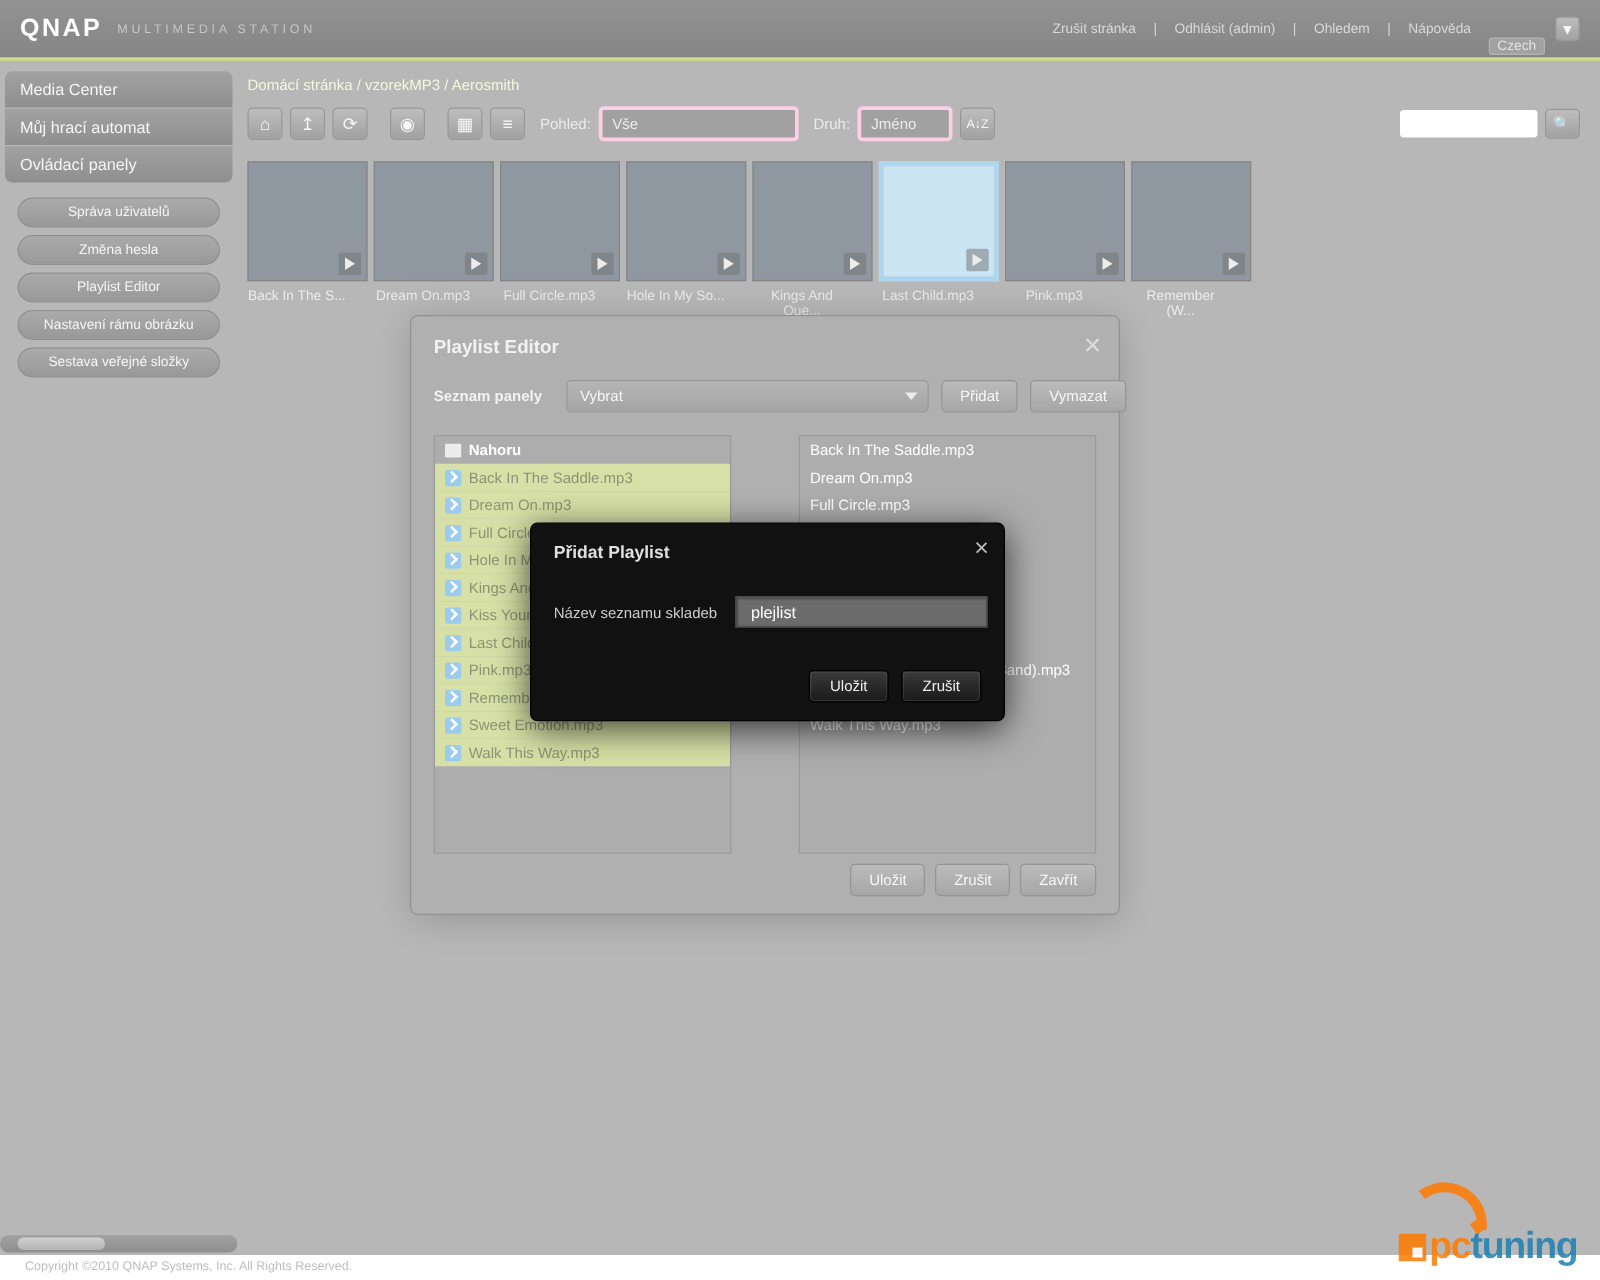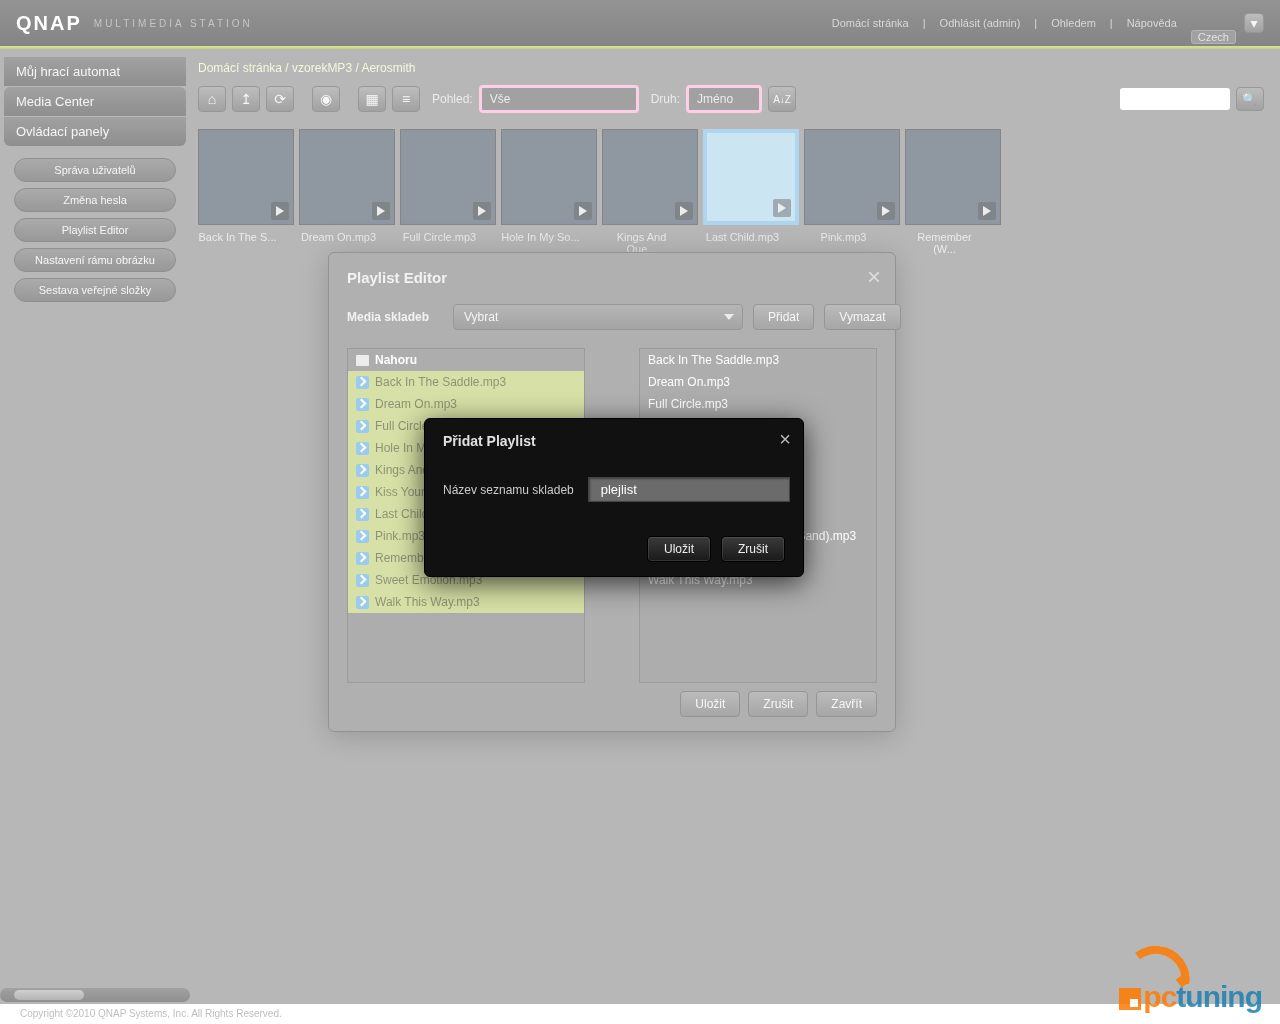--- a/index.html
+++ b/index.html
@@ -85,34 +85,34 @@
 .wm-arc::after{ content:""; position:absolute; right:-6px; top:18px; width:10px; height:10px; background:#ff7a00; transform:rotate(45deg);}
 </style>
 </head>
 <body>
 
 <div class="page-dim">
   <div class="header">
     <span class="logo-text">QNAP</span>
     <span class="logo-sub">Multimedia Station</span>
     <div class="header-links">
-      <span>Domácí stránka</span>|
+      <span>Zrušit stránka</span>|
       <span>Odhlásit (admin)</span>|
       <span>Ohledem</span>|
       <span>Nápověda</span>
       <span class="lang-sel">Czech</span>
       <span class="tb-btn" style="width:20px;height:20px">▾</span>
     </div>
   </div>
   <div class="header-line"></div>
 
   <div class="content">
     <div class="sidebar">
+      <div class="side-section">Media Center</div>
       <div class="side-section sub">Můj hrací automat</div>
-      <div class="side-section">Media Center</div>
       <div class="side-section last">Ovládací panely</div>
       <div class="side-btn">Správa uživatelů</div>
       <div class="side-btn">Změna hesla</div>
       <div class="side-btn">Playlist Editor</div>
       <div class="side-btn">Nastavení rámu obrázku</div>
       <div class="side-btn">Sestava veřejné složky</div>
     </div>
 
     <div class="main">
       <div class="breadcrumb">Domácí stránka / vzorekMP3 / Aerosmith</div>
@@ -183,21 +183,21 @@
             <div>Remember (W...</div>
           </div>
         </div>
     </div>
   </div>
 
   <div class="ple">
     <div class="ple-title">Playlist Editor</div>
     <div class="ple-close">×</div>
     <div class="ple-row">
-      <span class="ple-label">Media skladeb</span>
+      <span class="ple-label">Seznam panely</span>
       <div class="ple-select">Vybrat</div>
       <button class="ple-btn">Přidat</button>
       <button class="ple-btn">Vymazat</button>
     </div>
     <div class="ple-lists">
       <div class="ple-list" id="ple-left">
           <div class="ple-item head">
             <span class="folder-ico"></span>
             <span>Nahoru</span>
           </div>

